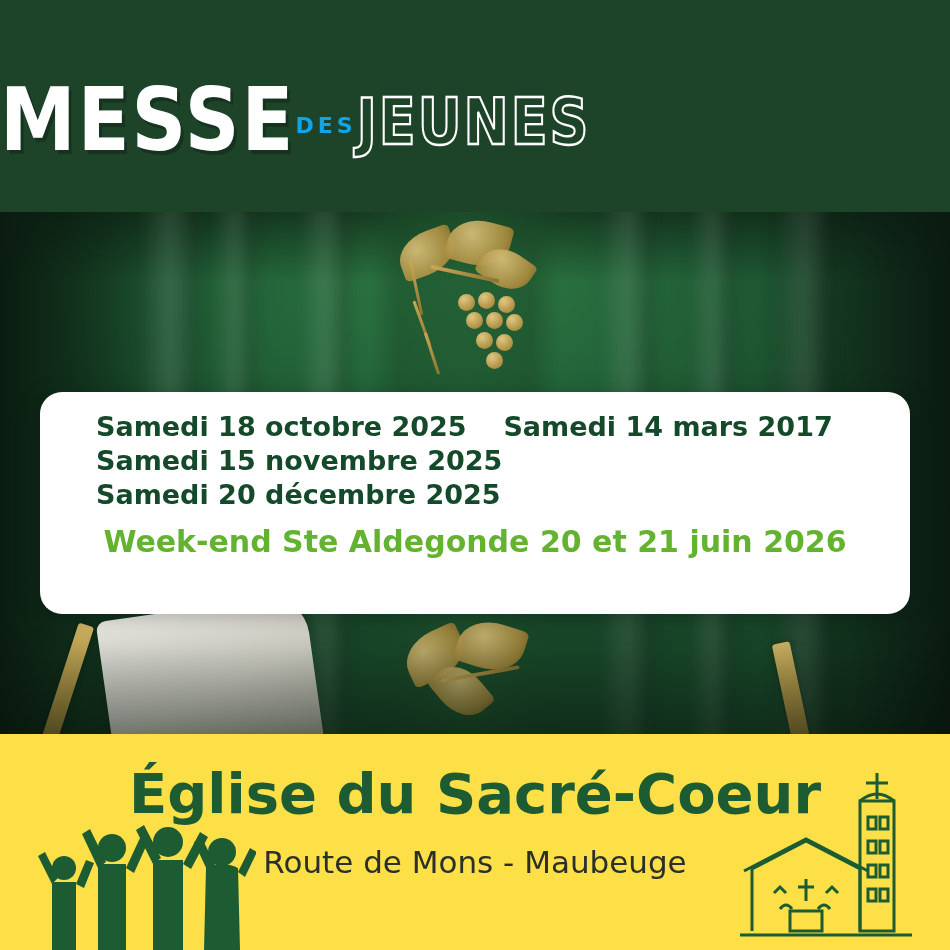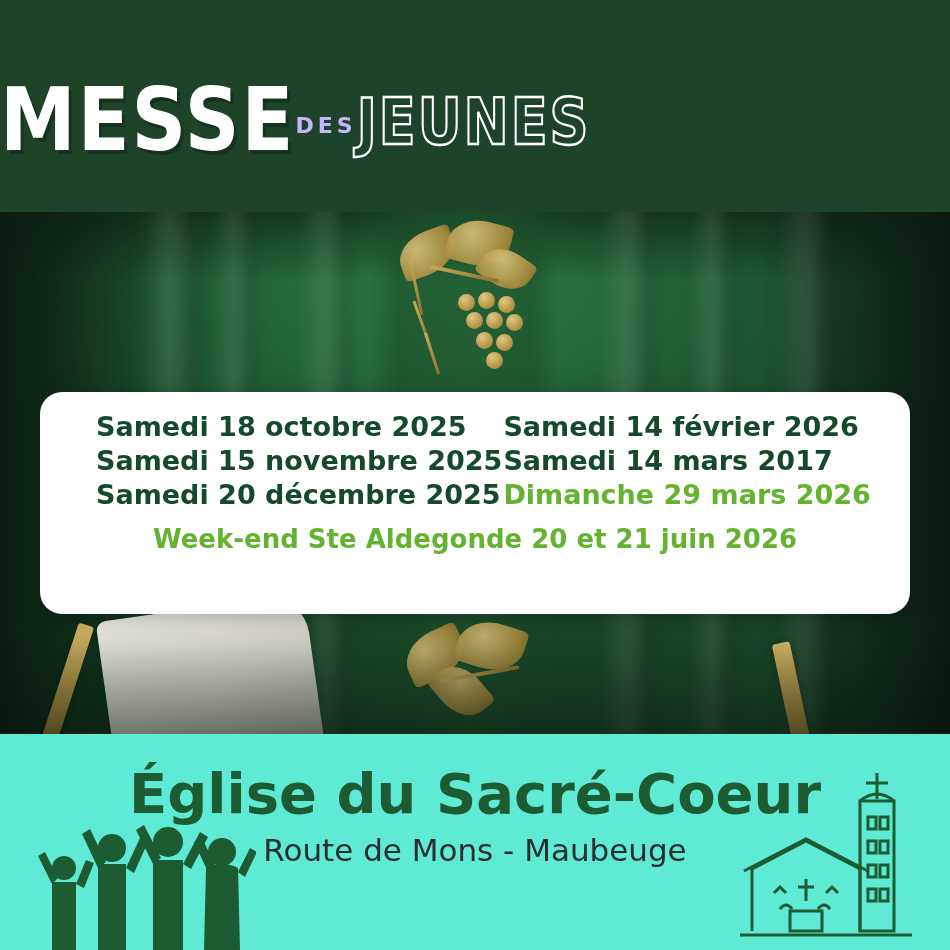--- a/index.html
+++ b/index.html
@@ -50,21 +50,21 @@
     color: #ffffff;
     text-shadow: 3px 4px 0 rgba(0,0,0,0.25);
     transform: scaleY(1.15);
     transform-origin: top center;
   }
   .title-des {
     font-family: "DejaVu Sans", sans-serif;
     font-weight: bold;
     font-size: 22px;
     letter-spacing: 4px;
-    color: #c4b5fd;
+    color: #0ea5e9;
     margin-top: 23px;
   }
   .title-jeunes {
     font-family: "DejaVu Sans", sans-serif;
     font-weight: bold;
     font-size: 54px;
     line-height: 56px;
     letter-spacing: 2px;
     color: transparent;
     -webkit-text-stroke: 2px #ffffff;
@@ -187,33 +187,33 @@
     white-space: nowrap;
   }
   .col-left .date-line { text-align: right; padding-left: 30px; }
   .col-right .date-line { text-align: left; padding-left: 12px; }
   .date-line.accent { color: #63b331; }
   .weekend {
     margin-top: 12px;
     text-align: center;
     font-family: "DejaVu Sans", sans-serif;
     font-weight: bold;
-    font-size: 26px;
+    font-size: 30px;
     color: #63b331;
     white-space: nowrap;
   }
 
   
   .footer {
     position: absolute;
     left: 0;
     top: 734px;
     width: 950px;
     height: 216px;
-    background: #5eead4;
+    background: #fde047;
     z-index: 6;
   }
   .footer-text {
     position: absolute;
     left: 0;
     top: 0;
     width: 950px;
     text-align: center;
   }
   .church-name {
@@ -222,21 +222,21 @@
     font-size: 56px;
     line-height: 64px;
     color: #1d5b33;
     margin-top: 28px;
   }
   .church-addr {
     font-family: "DejaVu Sans", sans-serif;
     font-size: 31px;
     line-height: 40px;
     color: #2a2f2b;
-    margin-top: 4px;
+    margin-top: 16px;
   }
   .church-time {
     font-family: "DejaVu Sans", sans-serif;
     font-size: 31px;
     line-height: 38px;
     color: #2a2f2b;
     margin-top: 4px;
   }
   .people {
     position: absolute;
@@ -313,23 +313,21 @@
   </div>
 
   <div class="card">
     <div class="cols">
       <div class="col col-left">
         <div class="date-line">Samedi 18 octobre 2025</div>
         <div class="date-line">Samedi 15 novembre 2025</div>
         <div class="date-line">Samedi 20 décembre 2025</div>
       </div>
       <div class="col col-right">
-        <div class="date-line">Samedi 14 février 2026</div>
         <div class="date-line">Samedi 14 mars 2017</div>
-        <div class="date-line accent">Dimanche 29 mars 2026</div>
       </div>
     </div>
     <div class="weekend">Week-end Ste Aldegonde 20 et 21 juin 2026</div>
   </div>
 
   <div class="footer">
     <div class="footer-text">
       <div class="church-name">Église du Sacré-Coeur</div>
       <div class="church-addr">Route de Mons - Maubeuge</div>
     </div>

